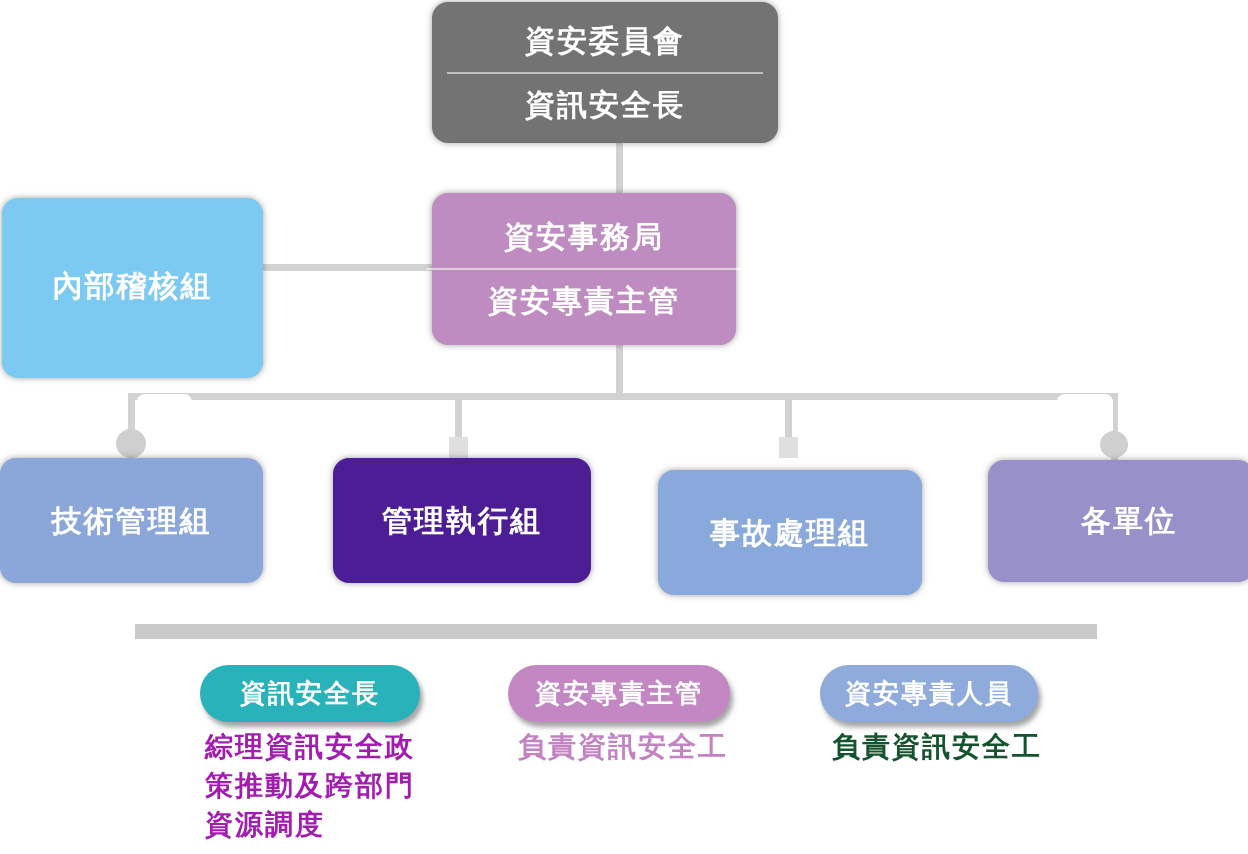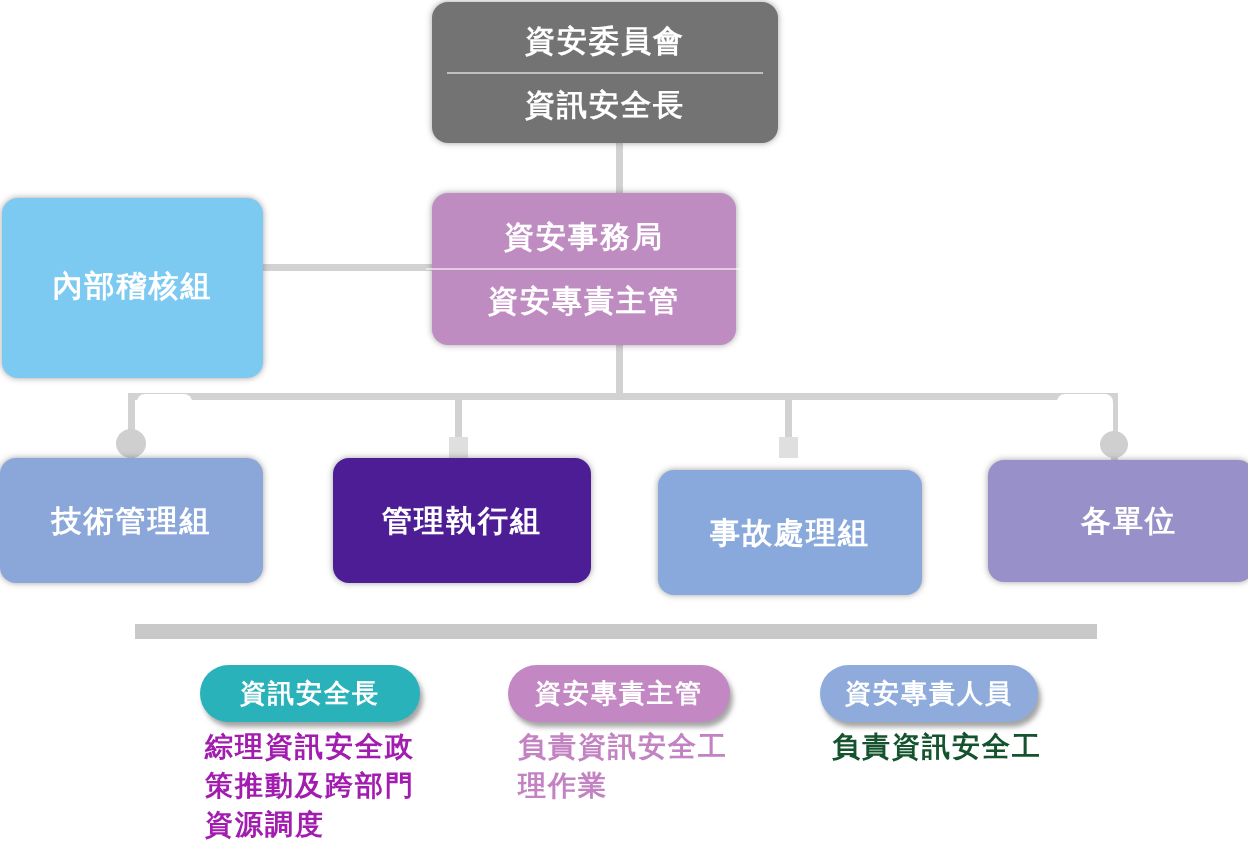--- a/index.html
+++ b/index.html
@@ -141,19 +141,18 @@
     <span>資安專責人員</span>
   </div>
 
   <div class="desc" style="left: 205px; top: 727px; color: #a21caf;">
     <div>綜理資訊安全政</div>
     <div>策推動及跨部門</div>
     <div>資源調度</div>
   </div>
   <div class="desc" style="left: 518px; top: 727px; color: rgb(195, 131, 195);">
     <div>負責資訊安全工</div>
-    <div>理作業</div>
   </div>
   <div class="desc" style="left: 832px; top: 727px; color: #14532d;">
     <div>負責資訊安全工</div>
   </div>
 
 </div>
 
 </body></html>

